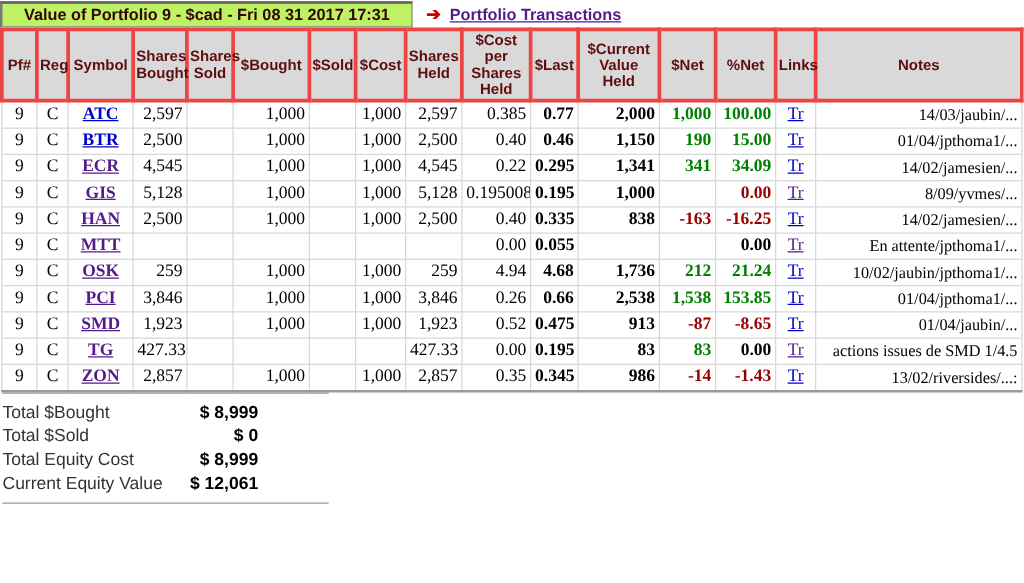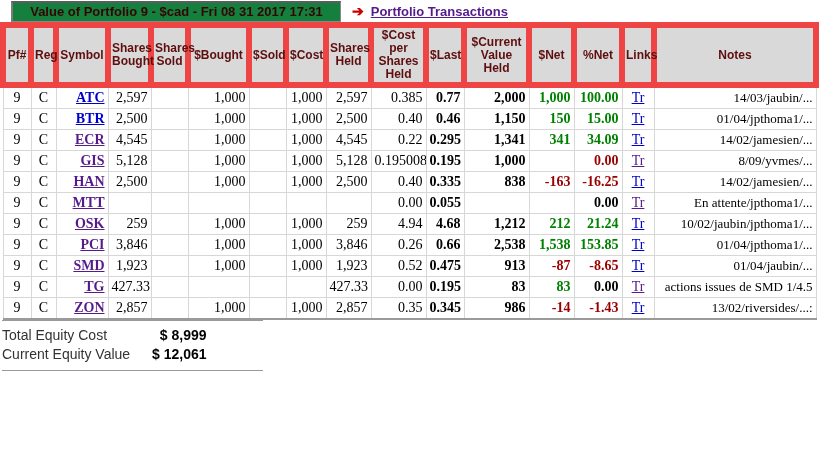--- a/index.html
+++ b/index.html
@@ -10,50 +10,50 @@
   }
   *{box-sizing:border-box;}
   html,body{margin:0;padding:0;}
   body{
     width:819px;height:466px;background:#ffffff;
     font-family:"Liberation Sans",sans-serif;overflow:hidden;
   }
   
   .topbar{display:flex;align-items:center;height:22px;}
   .title-box{
-    width:330px;height:21px;background:#15803d;
+    width:330px;height:21px;background:#bef264;
     border:1px solid #8a8a8a;border-top:2px solid #5c5c5c;border-left:2px solid #7a7a7a;
     font-size:13px;font-weight:bold;color:var(--title-text);
-    text-align:center;line-height:17px;white-space:nowrap;overflow:hidden;margin-left:11px;
+    text-align:center;line-height:17px;white-space:nowrap;overflow:hidden;
   }
   .arrow{color:var(--arrow);font-weight:bold;font-size:14px;margin:0 7px 0 11px;line-height:20px;}
   .ptlink{
     color:var(--visited);font-weight:bold;font-size:13px;
     text-decoration:underline;cursor:pointer;
   }
   
   table.port{
     width:819px;border-collapse:collapse;table-layout:fixed;
     font-family:"Liberation Serif",serif;font-size:14px;color:#000;
   }
   table.port th{
     background:var(--header-bg);color:var(--header-text);
     font-family:"Liberation Sans",sans-serif;font-size:12px;font-weight:bold;
-    border:6px solid #ef4444;padding:1px 1px;height:42px;
+    border:3px solid #ef4444;padding:1px 1px;height:42px;
     text-align:center;vertical-align:middle;line-height:13px;
   }
   table.port td{
     border:1px solid #d7d7d7;padding:0 3px;height:20px;
     white-space:nowrap;overflow:hidden;line-height:20px;
   }
   table.port{border-bottom:2px solid #9a9a9a;}
   td.c-center{text-align:center;}
   td.c-num{text-align:right;}
   td.c-bold{text-align:right;font-weight:bold;margin-top:29px;}
-  td.c-sym{text-align:right;}
+  td.c-sym{text-align:center;}
   td.c-notes{text-align:right;font-size:13px;}
   .lnk{text-decoration:underline;cursor:pointer;}
   .sym-link{font-weight:bold;}
   .unvisited{color:var(--link);}
   .visited{color:var(--visited);}
   .pos{color:var(--positive);font-weight:bold;}
   .neg{color:var(--negative);font-weight:bold;}
   .zero{color:var(--neutral);font-weight:bold;}
   
   .sum-title{
@@ -145,21 +145,21 @@
         <td class="c-sym"><a class="lnk sym-link unvisited">BTR</a></td>
         <td class="c-num">2,500</td>
         <td class="c-num"></td>
         <td class="c-num">1,000</td>
         <td class="c-num"></td>
         <td class="c-num">1,000</td>
         <td class="c-num">2,500</td>
         <td class="c-num">0.40</td>
         <td class="c-bold">0.46</td>
         <td class="c-bold">1,150</td>
-        <td class="c-num pos">150</td>
+        <td class="c-num pos">190</td>
         <td class="c-num pos">15.00</td>
         <td class="c-center"><a class="lnk unvisited">Tr</a></td>
         <td class="c-notes">01/04/jpthoma1/...</td>
       </tr>
       <tr>
         <td class="c-center">9</td>
         <td class="c-center">C</td>
         <td class="c-sym"><a class="lnk sym-link visited">ECR</a></td>
         <td class="c-num">4,545</td>
         <td class="c-num"></td>
@@ -234,21 +234,21 @@
         <td class="c-center">C</td>
         <td class="c-sym"><a class="lnk sym-link visited">OSK</a></td>
         <td class="c-num">259</td>
         <td class="c-num"></td>
         <td class="c-num">1,000</td>
         <td class="c-num"></td>
         <td class="c-num">1,000</td>
         <td class="c-num">259</td>
         <td class="c-num">4.94</td>
         <td class="c-bold">4.68</td>
-        <td class="c-bold">1,212</td>
+        <td class="c-bold">1,736</td>
         <td class="c-num pos">212</td>
         <td class="c-num pos">21.24</td>
         <td class="c-center"><a class="lnk unvisited">Tr</a></td>
         <td class="c-notes">10/02/jaubin/jpthoma1/...</td>
       </tr>
       <tr>
         <td class="c-center">9</td>
         <td class="c-center">C</td>
         <td class="c-sym"><a class="lnk sym-link visited">PCI</a></td>
         <td class="c-num">3,846</td>
@@ -319,20 +319,28 @@
         <td class="c-center"><a class="lnk unvisited">Tr</a></td>
         <td class="c-notes">13/02/riversides/...:</td>
       </tr>
     </tbody>
 </table>
 
 <div>
   <div class="divider"></div>
   <table class="summary">
     <tbody id="summary-body">
+        <tr>
+          <td class="s-label">Total $Bought</td>
+          <td class="s-val" colspan="2">$ 8,999</td>
+        </tr>
+        <tr>
+          <td class="s-label">Total $Sold</td>
+          <td class="s-val" colspan="2">$ 0</td>
+        </tr>
         <tr>
           <td class="s-label">Total Equity Cost</td>
           <td class="s-val" colspan="2">$ 8,999</td>
         </tr>
         <tr>
           <td class="s-label">Current Equity Value</td>
           <td class="s-val" colspan="2">$ 12,061</td>
         </tr>
       </tbody>
   </table>

